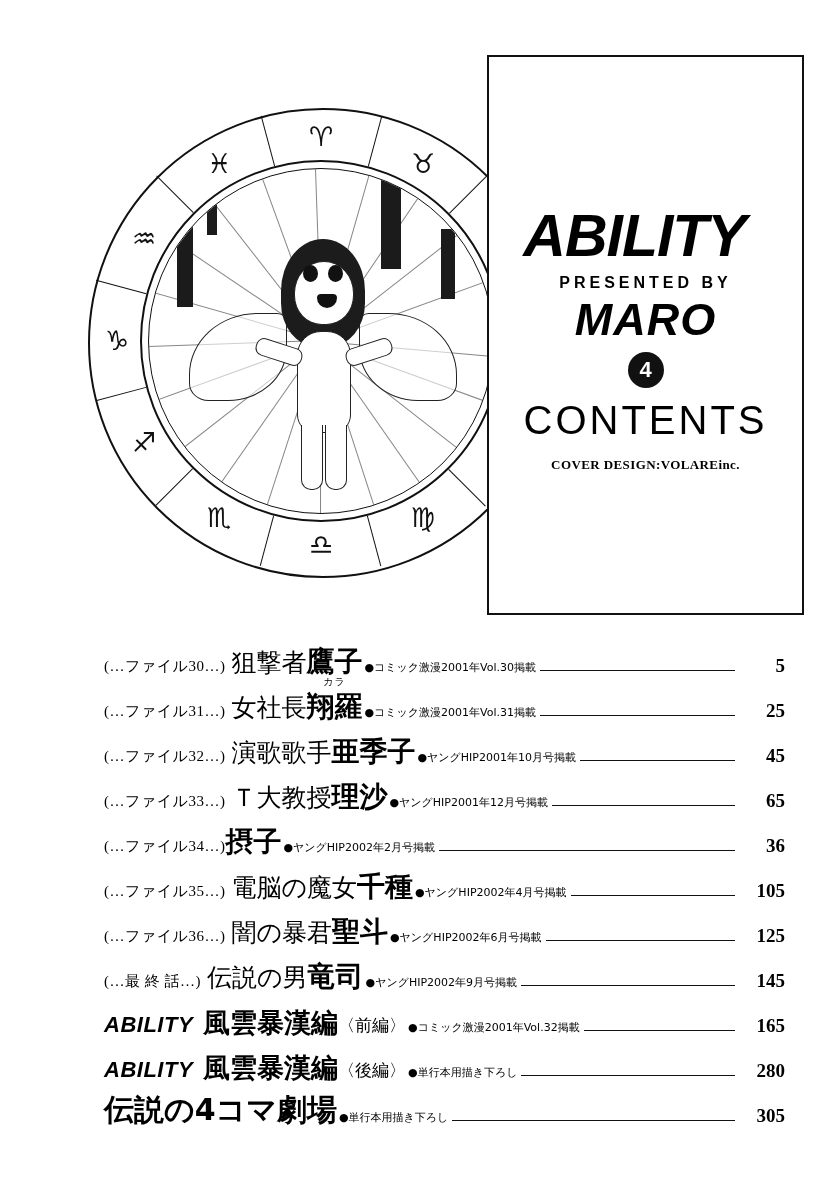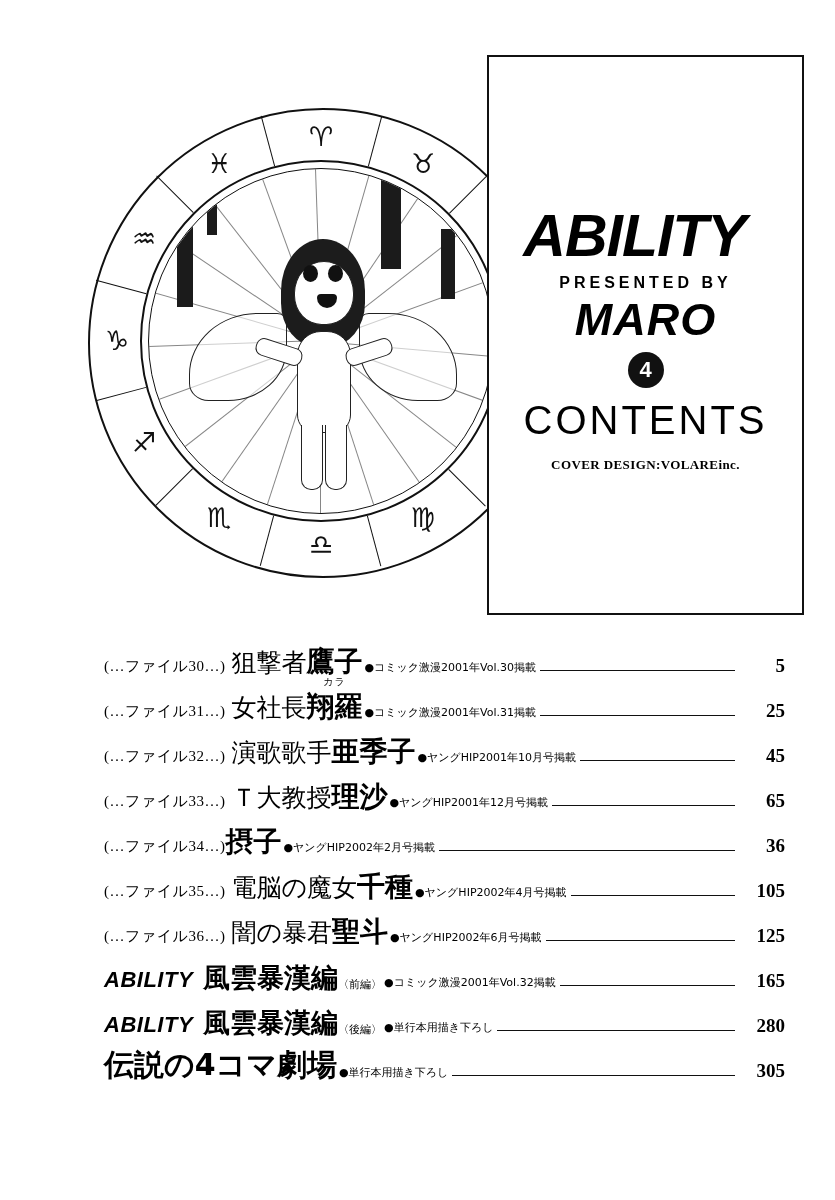--- a/index.html
+++ b/index.html
@@ -326,21 +326,21 @@
     font-size: 22px;
     letter-spacing: .5px;
     padding-bottom: 3px;
   }
   .alt .name-jp {
     font-size: 27px;
     padding-left: 10px;
   }
   .sub-jp {
     font-family: "DejaVu Sans", sans-serif;
-    font-size: 11px;
+    font-size: 17px;
     padding-bottom: 4px;
   }
   .toc-row.final {
     padding-left: 104px;
   }
   .final .name-jp {
     font-size: 30px;
     padding-left: 0;
   }
 </style>
@@ -495,20 +495,28 @@
 
   <div class="toc-row">
     <span class="file-tag">(…ファイル36…)</span>
     <span class="title-jp">闇の暴君</span>
     <span class="name-jp">聖斗</span>
     <span class="src-note">●ヤングHIP2002年6月号掲載</span>
     <span class="leader"></span>
     <span class="page-no">125</span>
   </div>
 
+  <div class="toc-row">
+    <span class="file-tag">(…最 終 話…)</span>
+    <span class="title-jp">伝説の男</span>
+    <span class="name-jp">竜司</span>
+    <span class="src-note">●ヤングHIP2002年9月号掲載</span>
+    <span class="leader"></span>
+    <span class="page-no">145</span>
+  </div>
 
   <div class="toc-row alt">
     <span class="ability-label">ABILITY</span>
     <span class="name-jp">風雲暴漢編</span>
     <span class="sub-jp">〈前編〉</span>
     <span class="src-note">●コミック激漫2001年Vol.32掲載</span>
     <span class="leader"></span>
     <span class="page-no">165</span>
   </div>
 

